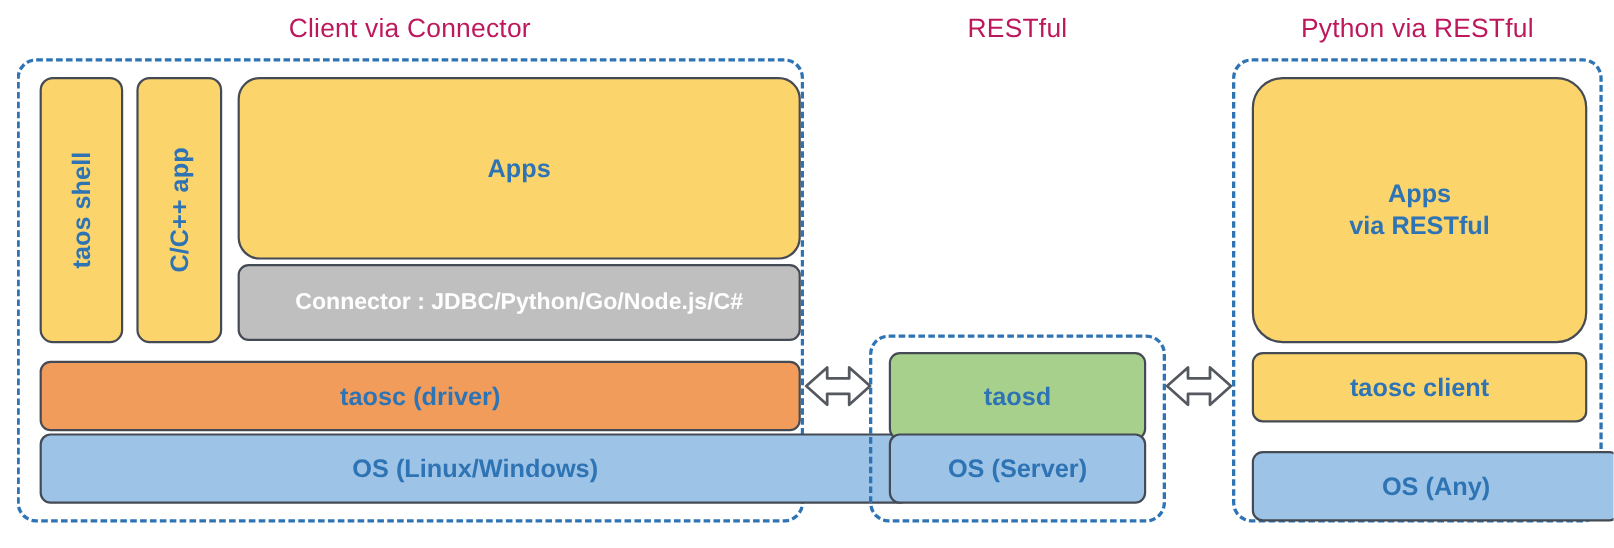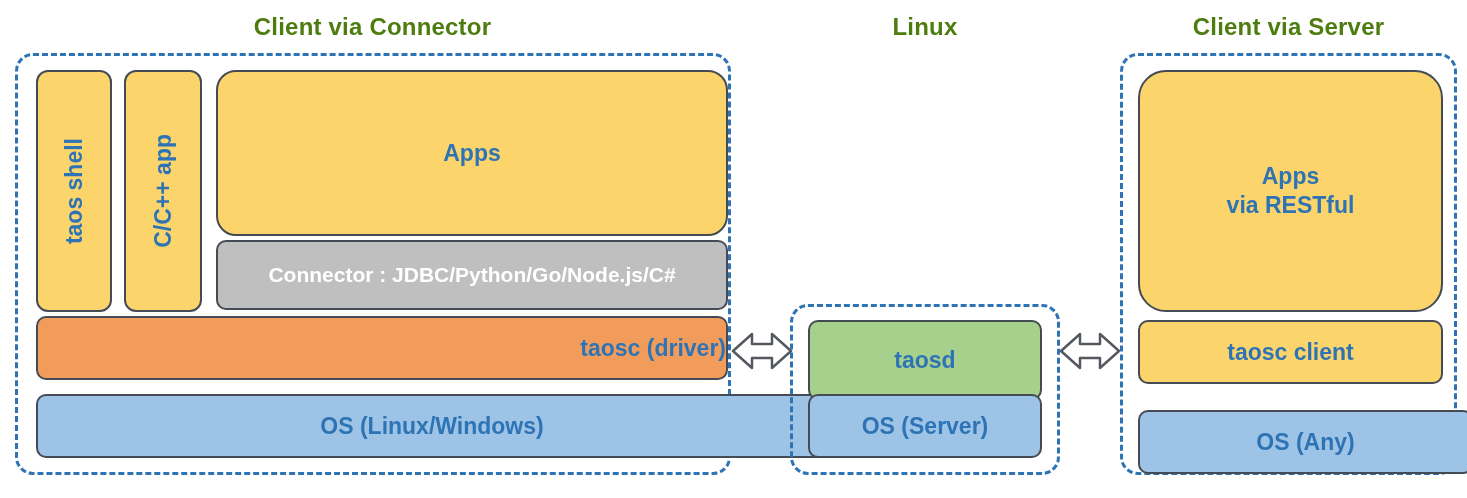--- a/index.html
+++ b/index.html
@@ -11,22 +11,22 @@
     width: 1467px;
     height: 498px;
     background: #ffffff;
     overflow: hidden;
   }
 
   .section-title {
     position: absolute;
     top: 13px;
     font-size: 24px;
-    font-weight: bold;
-    color: #4d7c0f;
+    font-weight: normal;
+    color: #be185d;
     text-align: center;
     letter-spacing: 0.2px;
   }
 
   .dashed-box {
     position: absolute;
     border: 3px dashed #2E74B5;
     border-radius: 18px;
   }
 
@@ -64,43 +64,43 @@
     position: absolute;
   }
 </style>
 </head>
 <body>
 
 <div class="canvas">
 
   <div class="section-title" style="left:15px; width:715px;">Client via Connector</div>
 
-  <div class="section-title" style="left:790px; width:270px;">Linux</div>
+  <div class="section-title" style="left:790px; width:270px;">RESTful</div>
 
-  <div class="section-title" style="left:1120px; width:337px;">Client via Server</div>
+  <div class="section-title" style="left:1120px; width:337px;">Python via RESTful</div>
 
   <div class="dashed-box" style="left:15px; top:53px; width:716px; height:422px;">
 
     <div class="block yellow r12 vertical-wrap" style="left:18px; top:14px; width:76px; height:242px;">
       <span class="vertical-text">taos shell</span>
     </div>
 
     <div class="block yellow r12" style="left:106px; top:14px; width:78px; height:242px;">
       <span class="vertical-text">C/C++ app</span>
     </div>
 
     <div class="block yellow r20" style="left:198px; top:14px; width:512px; height:166px;">
       <span>Apps</span>
     </div>
 
     <div class="block gray" style="left:198px; top:184px; width:512px; height:70px;">
       <span>Connector : JDBC/Python/Go/Node.js/C#</span>
     </div>
 
-    <div class="block orange" style="left:18px; top:260px; width:692px; height:64px;justify-content:flex-end;">
+    <div class="block orange" style="left:18px; top:272px; width:692px; height:64px;">
       <span>taosc (driver)</span>
     </div>
 
     <div class="block blue" style="left:18px; top:338px; width:792px; height:64px;">
       <span>OS (Linux/Windows)</span>
     </div>
   </div>
 
   <svg class="arrow" style="left:731px; top:330px;" width="62" height="42" viewBox="0 0 62 42">
     <polygon points="2,21 21,4 21,14 41,14 41,4 60,21 41,38 41,28 21,28 21,38" fill="#ffffff" stroke="#55595F" stroke-width="2.5" stroke-linejoin="round"></polygon>

